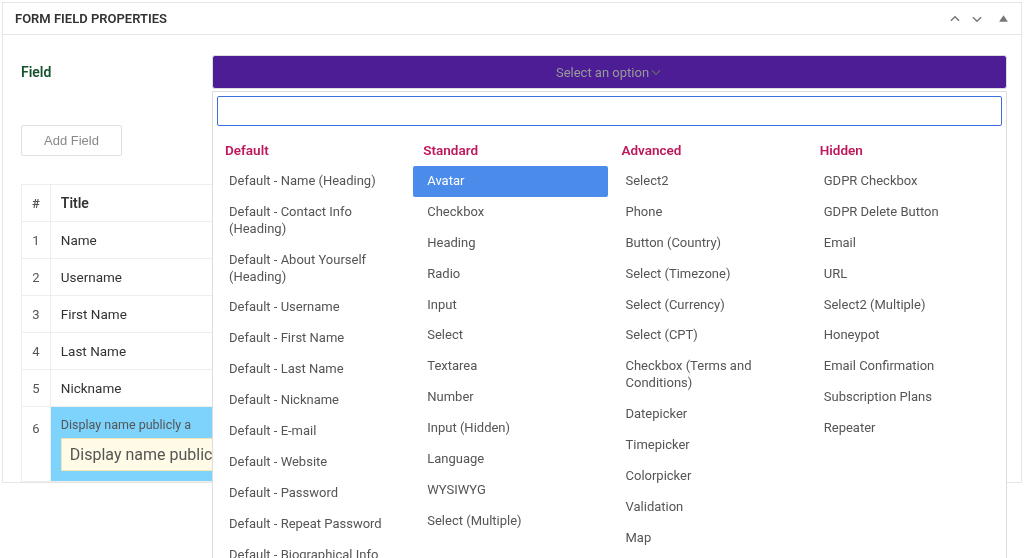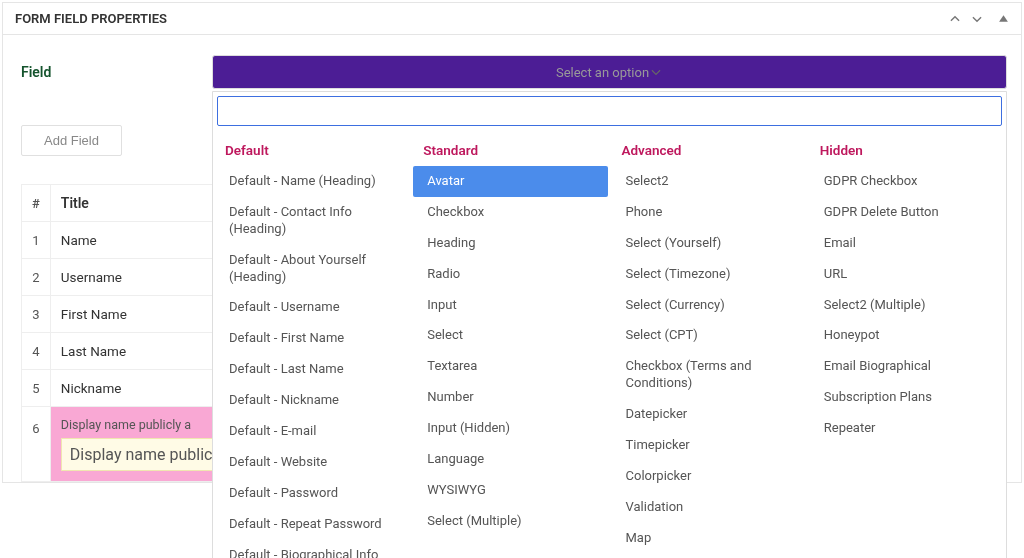--- a/index.html
+++ b/index.html
@@ -160,21 +160,21 @@
     font-size: 14px;
   }
   .mini-table .num-col {
     width: 52px;
     text-align: center;
     color: #555;
     font-size: 13px;
   }
   .mini-table .title-col { }
   .warn-cell {
-    background: #f9a8d4;
+    background: #7dd3fc;
     font-size: 12.5px;
     color: #555;
     padding-top: 7px;
     padding-bottom: 7px;
     margin-top: 9px;
   }
   .warn-chip {
     display: block;
     background: #fffbe6;
     border: 1px solid #f0e6b0;
@@ -258,41 +258,41 @@
               <div class="dd-option">Input (Hidden)</div>
               <div class="dd-option">Language</div>
               <div class="dd-option">WYSIWYG</div>
               <div class="dd-option">Select (Multiple)</div>
             </div>
 
             <div class="dd-col">
               <div class="dd-group-label">Advanced</div>
               <div class="dd-option">Select2</div>
               <div class="dd-option">Phone</div>
-              <div class="dd-option">Select (Yourself)</div>
+              <div class="dd-option">Button (Country)</div>
               <div class="dd-option">Select (Timezone)</div>
               <div class="dd-option">Select (Currency)</div>
               <div class="dd-option">Select (CPT)</div>
               <div class="dd-option">Checkbox (Terms and Conditions)</div>
               <div class="dd-option">Datepicker</div>
               <div class="dd-option">Timepicker</div>
               <div class="dd-option">Colorpicker</div>
               <div class="dd-option">Validation</div>
               <div class="dd-option">Map</div>
             </div>
 
             <div class="dd-col">
               <div class="dd-group-label">Hidden</div>
               <div class="dd-option">GDPR Checkbox</div>
               <div class="dd-option">GDPR Delete Button</div>
               <div class="dd-option">Email</div>
               <div class="dd-option">URL</div>
               <div class="dd-option">Select2 (Multiple)</div>
               <div class="dd-option">Honeypot</div>
-              <div class="dd-option">Email Biographical</div>
+              <div class="dd-option">Email Confirmation</div>
               <div class="dd-option">Subscription Plans</div>
               <div class="dd-option">Repeater</div>
             </div>
 
           </div>
         </div>
       </div>
     </div>
 
     <div class="below">

